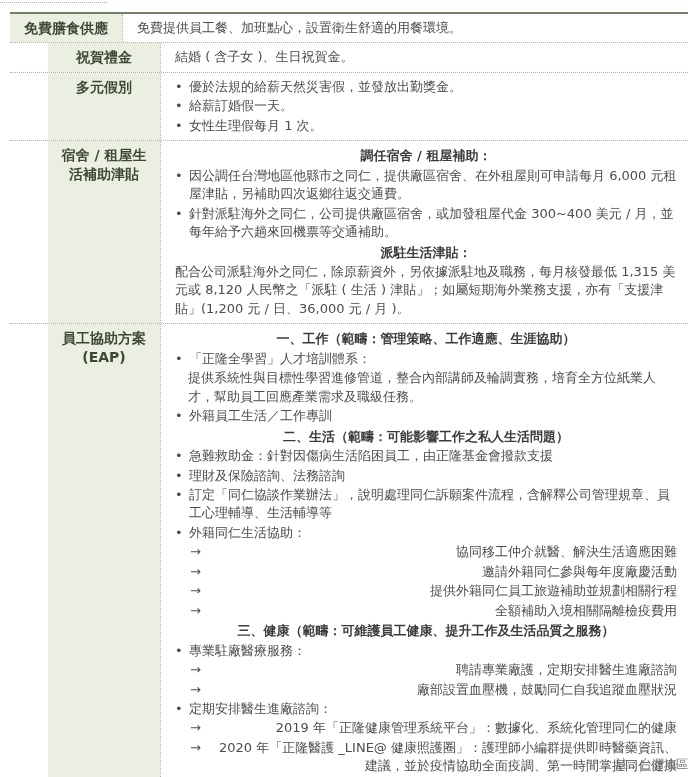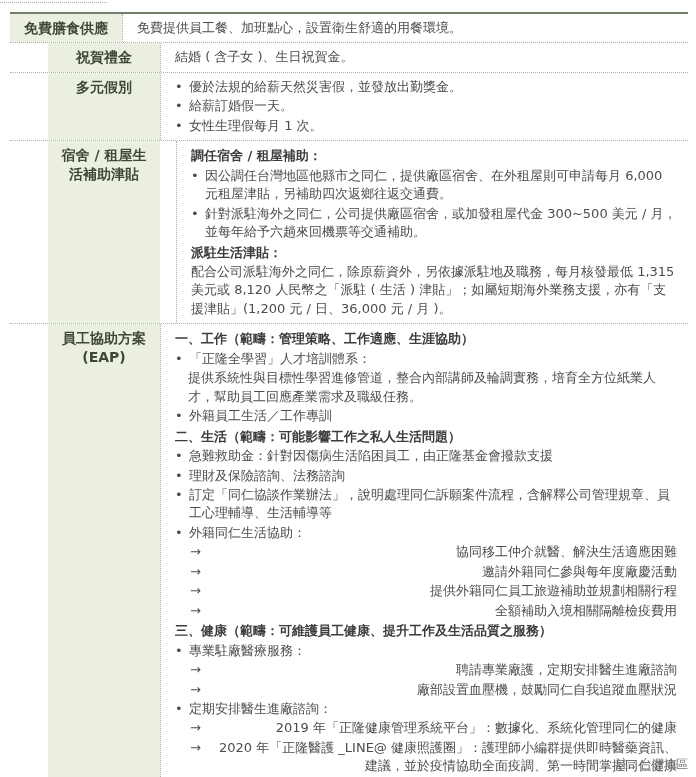--- a/index.html
+++ b/index.html
@@ -9,24 +9,24 @@
   .benefits-table{position:absolute;left:10px;top:12px;width:678px;
     border-top:2px solid #72806a;border-bottom:2px solid #7f9c72;}
   .row{display:flex;align-items:stretch;}
   .row + .row{border-top:1px dotted #a9b59e;padding-left:38px;}
   .label-cell{width:112px;flex:0 0 112px;background:#eaefe2;text-align:center;
     padding:5px 2px 4px 2px;box-sizing:border-box;
     font-size:14px;font-weight:bold;color:#3e4834;line-height:1.35;}
   .content-cell{flex:1;border-left:1px dotted #a9b59e;padding:4px 10px 4px 13px;
     box-sizing:border-box;font-size:13px;color:#4c4c4c;line-height:1.42;}
   .row-1{min-height:28px;} .row-2{min-height:24px;} .row-3{min-height:56px;}
-  .row-4{min-height:160px;gap:16px;} .row-5{min-height:455px;}
+  .row-4{min-height:160px;} .row-5{min-height:455px;}
   .item{margin:1px;}
   .item .t{display:block;}
-  .item-heading,.item-section{font-weight:bold;color:#3c3c3c;margin-top:2px;}
+  .item-heading,.item-section{font-weight:bold;color:#3c3c3c;margin-top:2px;text-align:center;}
   .item-bullet{display:flex;}
   .item-bullet .marker{flex:0 0 14px;color:#4c4c4c;}
   .item-bullet .t{flex:1;}
   .item-sub{margin-left:14px;}
   .item-arrow{display:flex;margin-left:16px;}
   .item-arrow .marker{flex:0 0 24px;color:#4c4c4c;}
   .item-arrow .t{flex:1;text-align:right;}
   .footnote{position:absolute;right:8px;top:756px;font-size:12px;color:#707070;text-align:left;}
 </style>
 </head>
@@ -87,21 +87,21 @@
       <div class="content-cell">
         <div class="item item-heading">
           <span class="t">調任宿舍 / 租屋補助：</span>
         </div>
         <div class="item item-bullet">
           <span class="marker">•</span>
           <span class="t">因公調任台灣地區他縣市之同仁，提供廠區宿舍、在外租屋則可申請每月 6,000 元租屋津貼，另補助四次返鄉往返交通費。</span>
         </div>
         <div class="item item-bullet">
           <span class="marker">•</span>
-          <span class="t">針對派駐海外之同仁，公司提供廠區宿舍，或加發租屋代金 300~500 美元 / 月，並每年給予六趟來回機票等交通補助。</span>
+          <span class="t">針對派駐海外之同仁，公司提供廠區宿舍，或加發租屋代金 300~400 美元 / 月，並每年給予六趟來回機票等交通補助。</span>
         </div>
         <div class="item item-heading">
           <span class="t">派駐生活津貼：</span>
         </div>
         <div class="item item-text">
           <span class="t">配合公司派駐海外之同仁，除原薪資外，另依據派駐地及職務，每月核發最低 1,315 美元或 8,120 人民幣之「派駐 ( 生活 ) 津貼」；如屬短期海外業務支援，亦有「支援津貼」(1,200 元 / 日、36,000 元 / 月 )。</span>
         </div>
       </div>
     </div>
 

